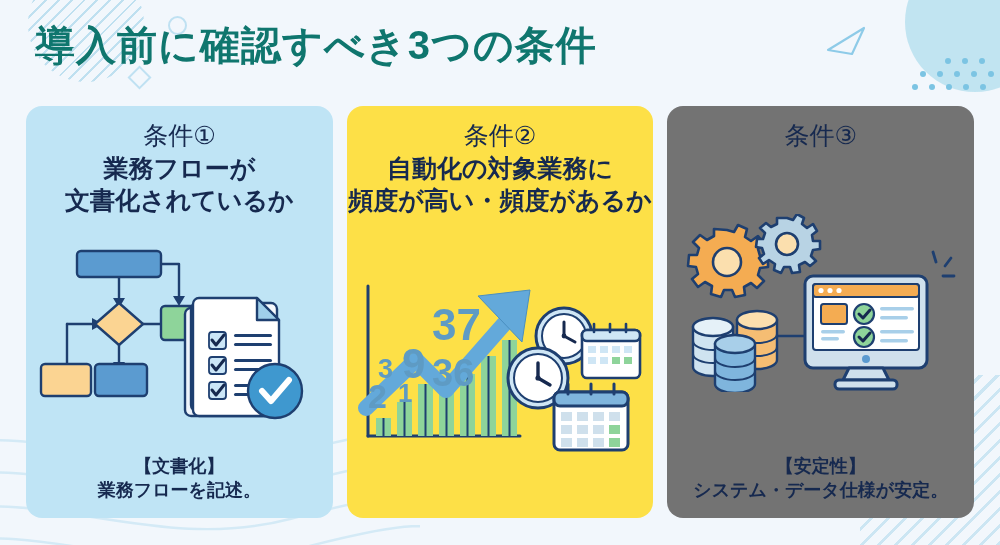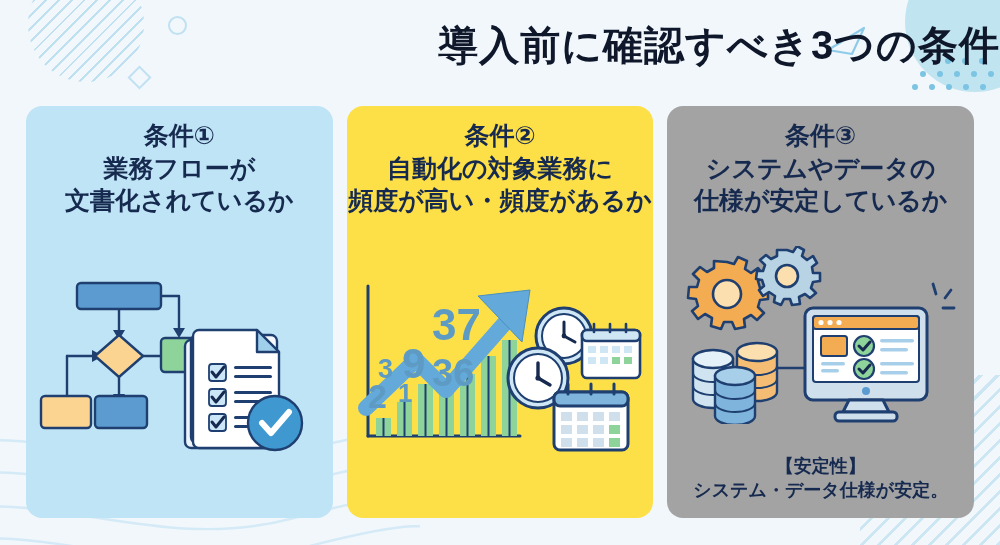--- a/index.html
+++ b/index.html
@@ -51,46 +51,47 @@
     right: -10px; bottom: -10px; width: 150px; height: 180px;
     background: repeating-linear-gradient(135deg,
         #bfe0f0 0px, #bfe0f0 3px, rgba(255,255,255,0) 3px, rgba(255,255,255,0) 12px);
     opacity: .75;
   }
   .deco-waves { left: -40px; bottom: -20px; width: 460px; height: 150px; }
 
   
   .title {
     position: absolute; left: 0; top: 18px; width: 1000px;
-    text-align: right;
+    text-align: left;
     font-size: 40px; font-weight: 700; letter-spacing: 1px;
-    color: #0f172a;
+    color: #0f766e;
+    padding-left: 35px;
   }
 
   
   .cards {
     position: absolute; left: 26px; top: 106px;
     width: 948px; height: 412px;
     display: flex; gap: 14px;
   }
   .card {
     flex: 1 1 0;
     border-radius: 16px;
     position: relative;
     display: flex; flex-direction: column;
     align-items: center;
     padding-top: 10px;
     overflow: hidden;
   }
   .card.c1 { background: #bfe4f5; }
   .card.c2 { background: #fde047; }
-  .card.c3 { background: #a3a3a3; }
+  .card.c3 { background: #737373; }
 
   .card-num {
-    font-size: 25px; font-weight: 700; color: #16294f;
+    font-size: 25px; font-weight: 400; color: #16294f;
     line-height: 1.25; margin-top: 4px; text-align: center;
   }
   .card-head {
     font-size: 25px; font-weight: 700; color: #16294f;
     line-height: 1.28; text-align: center;
     white-space: pre-line; margin-top: 1px;
   }
   .card-art {
     flex: 1 1 auto;
     width: 100%;
@@ -213,20 +214,22 @@
             </g>
           </g>
 
           <g>
             <circle cx="242" cy="145" r="27" fill="#3f98cf" stroke="#1e3f70" stroke-width="2.4"></circle>
             <path d="M229 145 l9 10 l18 -21" fill="none" stroke="#ffffff" stroke-width="6" stroke-linecap="round" stroke-linejoin="round"></path>
           </g>
         </svg>
       </div>
 
+      <div class="card-caption">【文書化】
+業務フローを記述。</div>
     </div>
 
     <div class="card c2">
       <div class="card-num">条件②</div>
       <div class="card-head">自動化の対象業務に
 頻度が高い・頻度があるか</div>
 
       <div class="card-art">
         <svg width="292" height="178" viewBox="0 0 292 178">
 
@@ -329,22 +332,20 @@
                 <rect x="255" y="160" width="11" height="9"></rect>
             </g>
           </g>
         </svg>
       </div>
 
     </div>
 
     <div class="card c3">
       <div class="card-num">条件③</div>
-      <div class="card-head">システムやデータの
-仕様が安定しているか</div>
 
       <div class="card-art">
         <svg width="292" height="178" viewBox="0 0 292 178">
 
           <path d="M92 122 L136 122" stroke="#1e3f70" stroke-width="2.4"></path>
 
           <g transform="translate(52,50)">
             <path d="M0,-34 L7,-32 L11,-39 L20,-35 L18,-27 L24,-23 L31,-28 L37,-20 L31,-15
                      L33,-8 L41,-8 L41,3 L33,4 L31,11 L37,17 L30,24 L24,19 L17,23 L18,31
                      L8,33 L5,26 L-3,26 L-6,33 L-16,30 L-15,22 L-22,18 L-29,23 L-35,15

